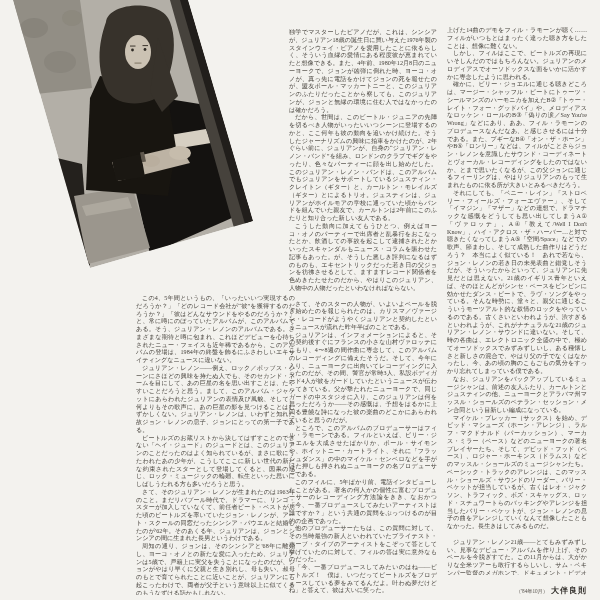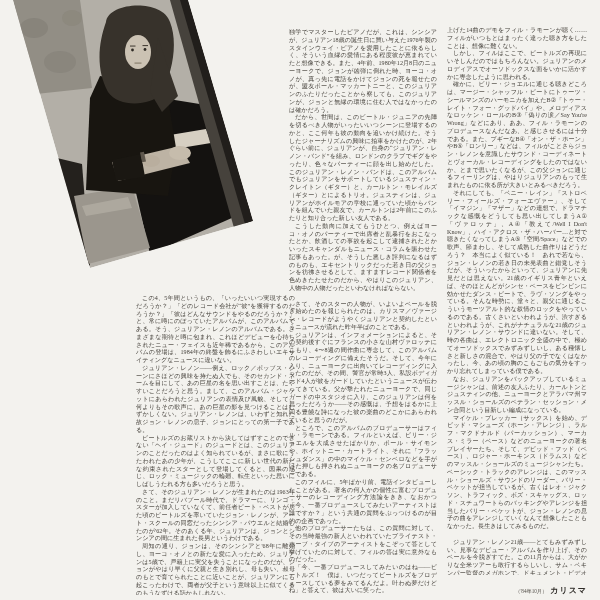--- a/index.html
+++ b/index.html
@@ -111,16 +111,16 @@
       <p class="">上げた14曲のデモをフィル・ラモーンが聴く……フィルがいつもとはまったく違った聴き方をしたことは、想像に難くない。</p>
       <p class="indent">しかし、フィルはここで、ビートルズの再現にいそしんだのではもちろんない。ジュリアンのメロディアスでオーソドックスな面をいかに活かすかに専念したように思われる。</p>
       <p class="indent">確かに、ビリー・ジョエルに通じる聴きどころは、マージー・シャッフル・ビートにトゥーツ・シールマンズのハーモニカを加えたB②「トゥー・レイト・フォー・グッドバイ」や、メロディアスなロッケン・ロールのB③「偽りの涙／Say You're Wrong」などにあり、ああ、フィル・ラモーンのプロデュースなんだなあ、と感じさせるには十分である。また、ブギーなB④「オン・ザ・ホーン」やB⑤「ロンリー」などは、フィルがことさらジョン・レノンを意識したサウンド・コーディネートとヴォーカル・レコーディングをしたのではないか、とまで思いたくなるが、この父ジョンに通じるフィーリングは、やはりジュリアンのもって生まれたものに依る所が大きいとみるべきだろう。</p>
       <p class="indent">それにしても、「ペニー・レイン」「ストロベリー・フィールズ・フォーエヴァー」、そして「イマジン」「マザー」などの連想で、ドラマチックな感慨をどうしても思い出してしまうA①「ヴァロッテ」、A④「教えて/Well I Don't Know」、ハイ・アクロス・ザ・ハーバー…と対で聴きたくなってしまうA⑤「空間/Space」などでの歌声、節まわし、そして成熟した曲作りはどうだろう？　本当によく似ている！　あれで若なら、ジョン・レノンの若き日の未発表曲と錯覚しそうだが、そういったからといって、ジュリアンに先見だとは思えない。21歳のイギリス青年といえば、そのほとんどがシンセ・ベースをビンビンに効かせたダンス・ビートで、ラヴ・ソングをやっている。そんな時勢に、堂々と、親父に通じるこういうモーツアルト的な叙情のロックをやっているのである。古くさいといわれようが、渋すぎるといわれようが、これがナチュラルな21歳のジュリアン・レノン・サウンドに違いない。そして、時の各曲は、エレクトロニック全盛の中で、極めてオーソドックスでみずみずしいし、ある種懐しさと新しさの混合で、やはり父の子でなくはなかったし、今、あの頃の胸のこもごもの気分をすっかり忘れてしまっている僕である。</p>
       <p class="indent">なお、ジュリアンをバックアップしているミュージシャンは、前述の友人ふたり、カールトンとジュスティンの他、ニューヨークとアラバマ州マッスル・ショールズのベテラン・セッション・メン合同という目新しい編成になっている。</p>
       <p class="indent">マイケル・ブレッカー（サックス）を始め、デビッド・マシューズ（ホーン・アレンジ）、ラルフ・マクドナルド（パーカッション）、マーカス・ミラー（ベース）などのニューヨークの著名プレイヤーたち、そして、デビッド・フッド（ベース）、ロジャー・ホーキンス（ドラムス）などのマッスル・ショールズのミュージシャンたち。ベーシック・トラックのアレンジは、このマッスル・ショールズ・サウンドのリーダー、バリー・ベケットが担当しているが、古くはレオ・ジャクソン、トラフィック、ボズ・スキャッグス、ロッド・スチュワートらのバッキングやアレンジを担当したバリー・ベケットが、ジョン・レノンの息子の曲をアレンジしていくなんて想像したこともなかった。長生きはしてみるものだ。</p>
       <p class="indent gap">ジュリアン・レノン21歳――とてもみずみずしい、見事なデビュー・アルバムを作り上げ、そのベールを今脱ぎすてた。この11月からは、大がかりな全米ツアーも敢行するらしいし、サム・ペキンパー監督のメガホンで、ドキュメント・ビデオとプロモーション・ビデオも制作されるという。殺到するインタビューの申し込みを断れるのに大変だとも伝えられているが、この種のギミックもしないロックで勝負できる個性、ちょっとしたモーションの騒ぎで潰れるとは思えない。これからも、5年して、彼が20代のなかばになる頃には、もう、ザ・サン・オブ・ザ・ビートルズとか、レノン・ジュニアといった上っ面の論評は消えよう。ジュリアンはまごつくことなく、自分のロックを大成させているだろう。このデビュー・アルバムは、そんな予感をもたてさせてしまうのである。</p>
     </div>
 
   <div id="credit">
-    <span class="date">（'84年10月）</span><span class="name">カリスマ</span>
+    <span class="date">（'84年10月）</span><span class="name">大伴良則</span>
   </div>
 
 </div>
 
 </body></html>

